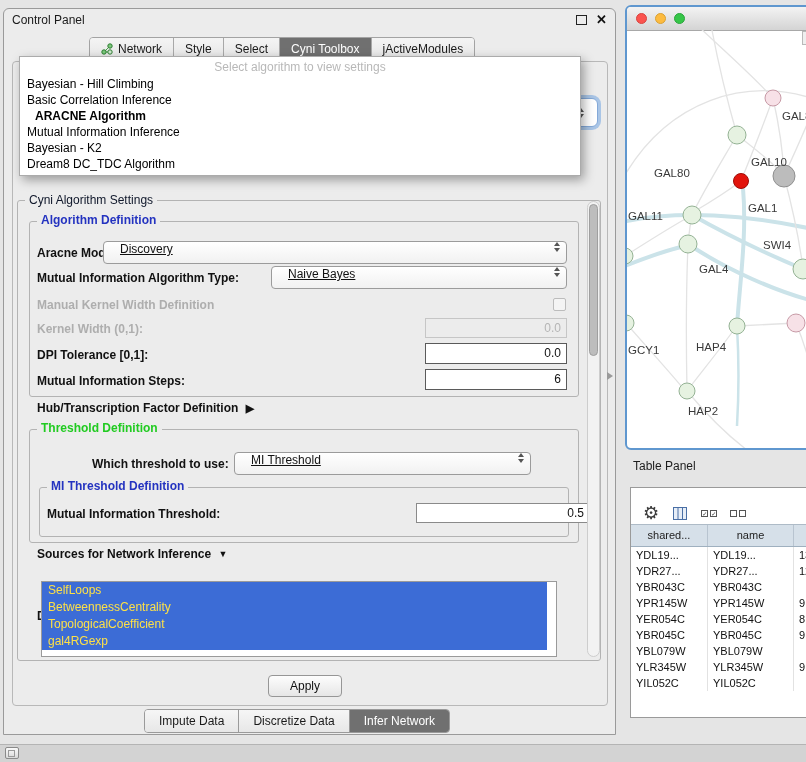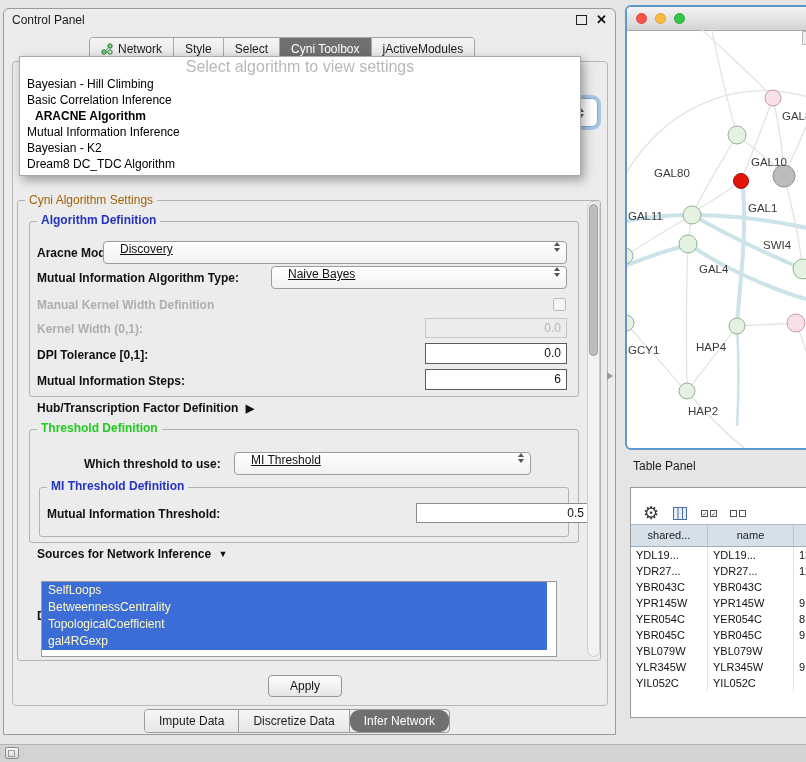--- a/index.html
+++ b/index.html
@@ -18,56 +18,56 @@
   .cp-tab:last-child{border-right:none;}
   .cp-tab.active{background:#707070;color:#fff;}
 
   .cp-inner{position:absolute;left:8px;top:52px;width:596px;height:645px;border:1px solid #b8b8b8;border-radius:4px;box-sizing:border-box;}
 
   
   #algo-combo-remnant{position:absolute;left:250px;top:89px;width:344px;height:29px;background:#fff;border:1px solid #84a9d8;border-radius:6px;box-shadow:0 0 0 3px rgba(115,165,225,.55);z-index:5;display:flex;align-items:center;justify-content:flex-end;padding-right:7px;box-sizing:border-box;}
 
   
   #algo-popup{position:absolute;left:15px;top:47px;width:560px;background:#fff;border:1px solid #ababab;box-shadow:3px 4px 10px rgba(0,0,0,.35);z-index:10;padding:1px 0 3px 0;}
-  .popup-placeholder{color:#b8b8b8;text-align:center;height:18px;line-height:18px;font-size:16px;}
+  .popup-placeholder{color:#b8b8b8;text-align:center;height:18px;line-height:18px;font-size:12px;}
   .popup-item{height:16px;line-height:16px;padding:0 7px;font-size:12px;color:#000;}
   .popup-item.selected{font-weight:bold;padding-left:15px;}
 
   
   .groupbox{position:absolute;border:1px solid #b3b3b3;border-radius:3px;box-sizing:border-box;}
   .group-title{position:absolute;background:#ececec;padding:0 4px;font-size:12px;white-space:nowrap;}
-  .t-plain{color:#a16207;}
+  .t-plain{color:#0f172a;}
   .t-blue{color:#2433c0;font-weight:bold;}
   .t-green{color:#21cb21;font-weight:bold;}
 
   .lbl{position:absolute;font-weight:bold;font-size:12px;white-space:nowrap;color:#111;}
   .lbl.disabled{color:#aeaeae;}
 
   .combo{position:absolute;background:linear-gradient(#ffffff,#f1f1f1);border:1px solid #9b9b9b;border-radius:4px;display:flex;font-size:12px;padding-left:16px;box-sizing:border-box;color:#111;text-decoration:underline;}
   .arrows{margin-left:auto;margin-right:6px;display:flex;flex-direction:column;gap:2px;}
   .tri-up{width:0;height:0;border-left:3.5px solid transparent;border-right:3.5px solid transparent;border-bottom:4px solid #555;}
   .tri-down{width:0;height:0;border-left:3.5px solid transparent;border-right:3.5px solid transparent;border-top:4px solid #555;}
 
   .field{position:absolute;background:#fff;border:1px solid #5a5a5a;box-sizing:border-box;font-size:12px;text-align:right;padding-right:5px;color:#111;}
   .field.disabled{background:#ececec;border:1px solid #c6c6c6;color:#b5b5b5;}
   .field.medium{border-color:#8a8a8a;}
 
   .checkbox-disabled{position:absolute;width:13px;height:13px;border:1px solid #bcbcbc;background:#f4f4f4;border-radius:2px;box-sizing:border-box;}
 
   #attr-list{position:absolute;left:37px;top:572px;width:516px;height:76px;border:1px solid #9a9a9a;background:#fff;box-sizing:border-box;overflow:hidden;}
-  .attr-item{height:17px;line-height:17px;width:505px;background:#3c6cd6;color:#fef9c3;padding-left:6px;font-size:12px;box-sizing:border-box;}
+  .attr-item{height:17px;line-height:17px;width:505px;background:#3c6cd6;color:#fde047;padding-left:6px;font-size:12px;box-sizing:border-box;}
 
   #settings-scrollbar{position:absolute;left:583px;top:192px;width:13px;height:456px;background:#f2f2f2;border:1px solid #cdcdcd;border-radius:7px;box-sizing:border-box;}
   #settings-scroll-thumb{position:absolute;left:1px;right:1px;top:2px;height:150px;background:#bdbdbd;border:1px solid #9f9f9f;border-radius:6px;}
 
   #apply-btn{position:absolute;left:264px;top:666px;width:74px;height:22px;background:linear-gradient(#fdfdfd,#e6e6e6);border:1px solid #969696;border-radius:4px;font-size:12px;display:flex;align-items:center;justify-content:center;box-sizing:border-box;}
 
   .bottom-tabs{position:absolute;left:140px;top:700px;height:22px;display:flex;border:1px solid #9a9a9a;border-radius:4px;overflow:hidden;}
   .bottom-tab{display:flex;align-items:center;padding:0 14px;border-right:1px solid #9a9a9a;font-size:12px;background:linear-gradient(#f6f6f6,#e7e7e7);color:#1a1a1a;}
-  .bottom-tab:last-child{border-right:none;border-radius:9px;}
+  .bottom-tab:last-child{border-right:none;}
   .bottom-tab.active{background:#707070;color:#fff;}
 
   
   #divider-arrow{position:absolute;left:607px;top:372px;width:0;height:0;border-top:4px solid transparent;border-bottom:4px solid transparent;border-left:6px solid #9a9a9a;}
 
   
   #net-window{position:absolute;left:625px;top:5px;width:190px;height:445px;border:2px solid #5f97cf;border-radius:6px 0 0 6px;background:#fff;box-sizing:border-box;overflow:hidden;}
   .net-titlebar{height:23px;background:linear-gradient(#f3f3f3,#d4d4d4);border-bottom:1px solid #a8a8a8;display:flex;align-items:center;gap:8px;padding-left:9px;}
   .light{width:11px;height:11px;border-radius:50%;box-sizing:border-box;}
   .light.red{background:#fb534e;border:1px solid #d8443f;}
@@ -187,21 +187,21 @@
   <div class="field" style="left:421px;top:360px;width:142px;height:21px;line-height:19px;">6</div>
 
   <span class="lbl" style="left:33px;top:392px;">
     <span>Hub/Transcription Factor Definition</span>
     <span style="font-size:11px;position:relative;left:4px;">▶</span>
   </span>
 
   <div class="groupbox" style="left:25px;top:420px;width:550px;height:114px;"></div>
   <span class="group-title t-green" style="left:33px;top:412px;">Threshold Definition</span>
 
-  <span class="lbl" style="left:80px;top:448px;text-align:center;">Which threshold to use:</span>
+  <span class="lbl" style="left:88px;top:448px;text-align:center;">Which threshold to use:</span>
   <div class="combo" style="left:230px;top:443px;width:297px;height:23px;">
     <span>MI Threshold</span>
     <span class="arrows">
         <span class="tri-up"></span>
         <span class="tri-down"></span>
       </span>
   </div>
 
   <div class="groupbox" style="left:35px;top:478px;width:530px;height:50px;"></div>
   <span class="group-title t-blue" style="left:43px;top:470px;">MI Threshold Definition</span>

